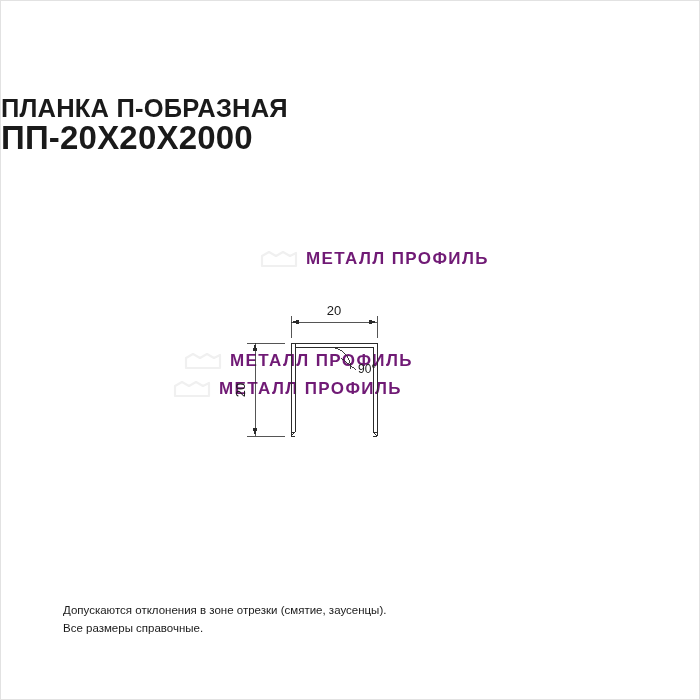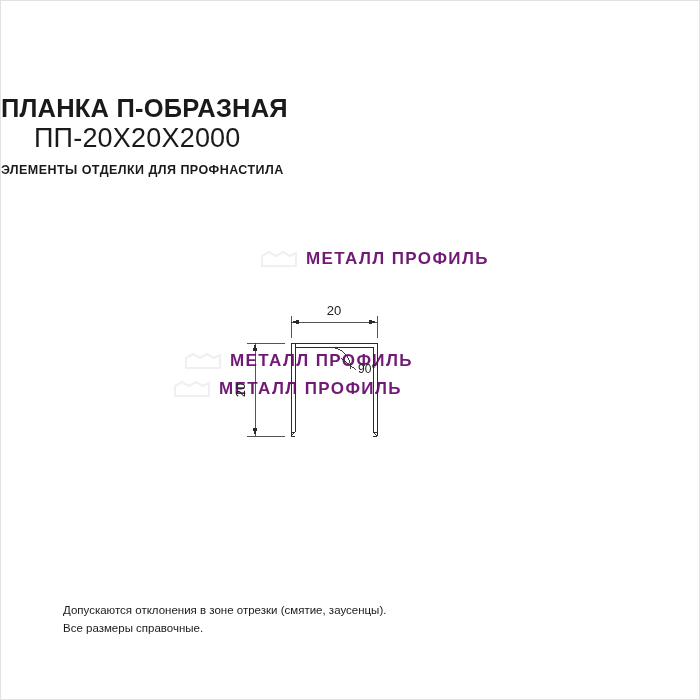--- a/index.html
+++ b/index.html
@@ -31,26 +31,25 @@
     text-align: left;
   }
   .title-line1 {
     font-size: 25.5px;
     font-weight: bold;
     letter-spacing: 0.2px;
     line-height: 30px;
     white-space: nowrap;
   }
   .title-line2 {
-    font-size: 27px;
-    font-weight: normal;
+    font-size: 33px;
+    font-weight: bold;
     letter-spacing: 0.2px;
     line-height: 30px;
     white-space: nowrap;
-    margin-left: 33px;
   }
   .subtitle {
     margin-top: 10px;
     font-size: 12.5px;
     font-weight: bold;
     letter-spacing: 0.45px;
     white-space: nowrap;
   }
 
   
@@ -96,21 +95,20 @@
   .notes div { white-space: nowrap; }
 </style>
 </head>
 <body>
 
 <div id="page">
 
   <div class="titles">
     <div class="title-line1">ПЛАНКА П-ОБРАЗНАЯ</div>
     <div class="title-line2">ПП-20Х20Х2000</div>
-    <div class="subtitle">ЭЛЕМЕНТЫ ОТДЕЛКИ ДЛЯ ПРОФНАСТИЛА</div>
   </div>
 
   <div class="wm wm-1">
     <span class="wm-logo">
       <svg width="38" height="22" viewBox="0 0 38 22" xmlns="http://www.w3.org/2000/svg">
         <path d="M2 17 L2 7 L9 3 L16 7 L23 3 L30 7 L36 4 L36 17 Z" fill="none" stroke="#f0f0f0" stroke-width="2.2" stroke-linejoin="round"></path>
       </svg>
     </span>
     <span>МЕТАЛЛ ПРОФИЛЬ</span>
   </div>

